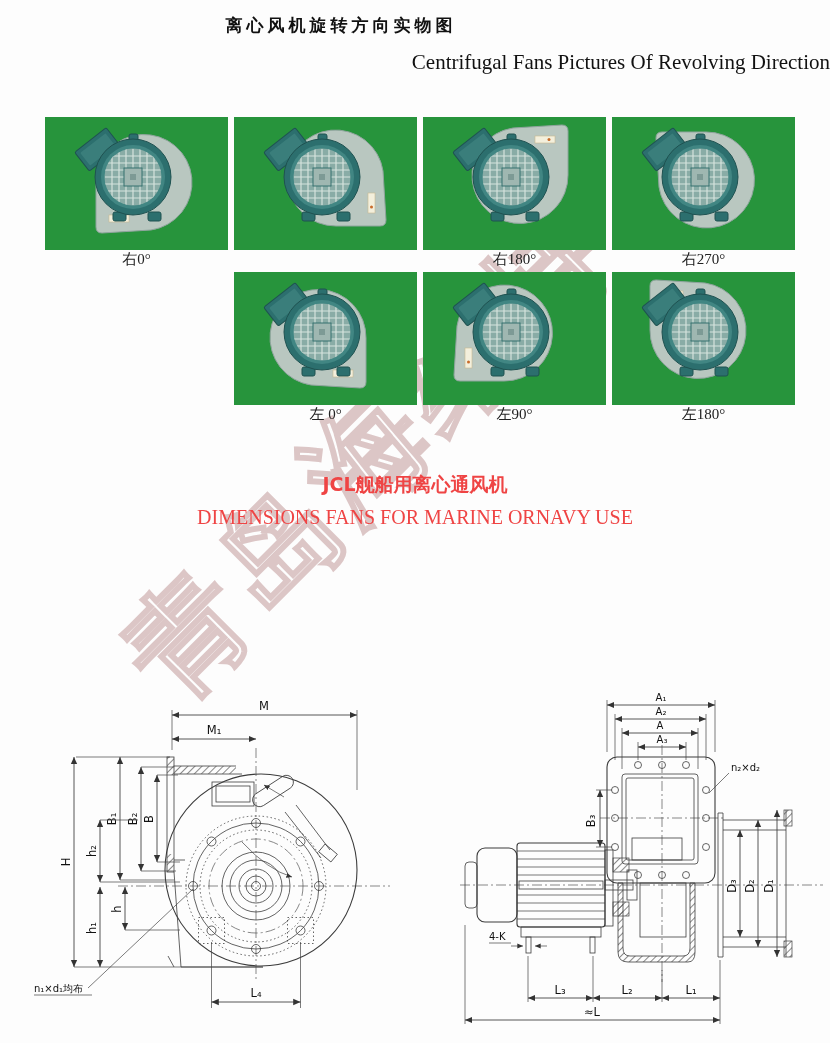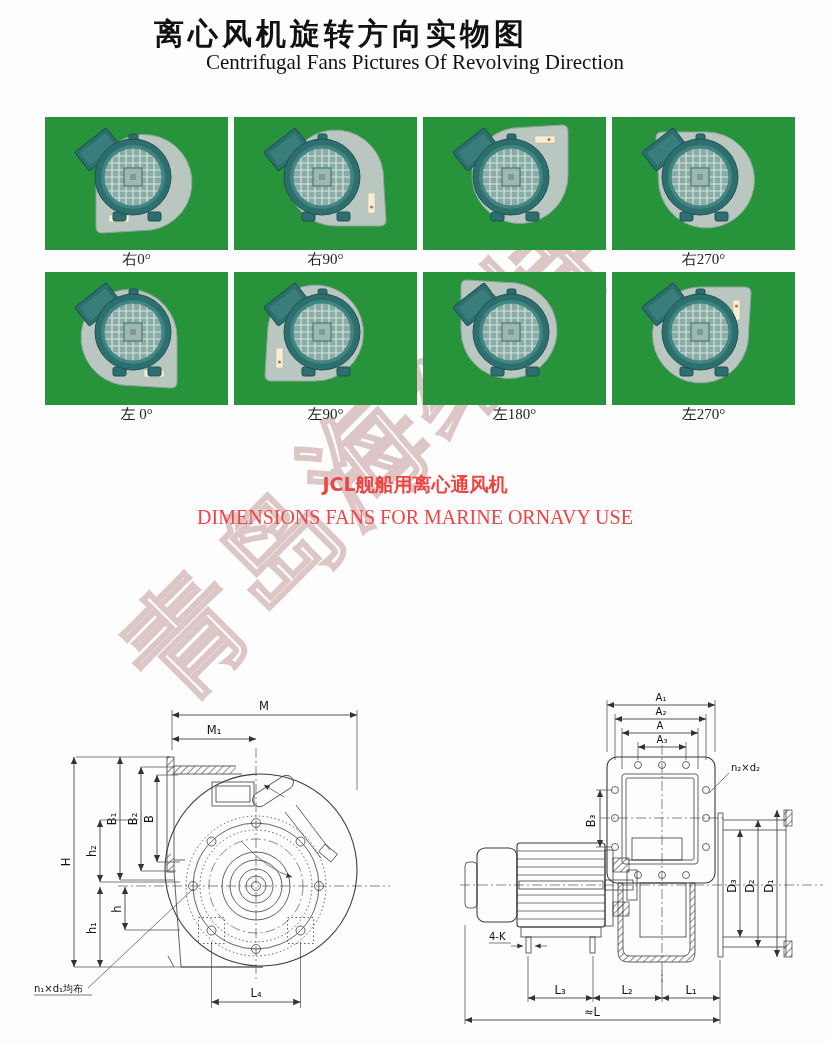--- a/index.html
+++ b/index.html
@@ -1,23 +1,23 @@
 <!DOCTYPE html>
 <html><head>
 <meta charset="utf-8">
 <style>
   html,body{margin:0;padding:0;background:#888;}
   .page{position:relative;width:830px;height:1043px;background:#fdfdfd;margin:0 auto;
         font-family:"Liberation Sans","DejaVu Sans",sans-serif;overflow:hidden;}
   .wm{position:absolute;left:0;top:0;z-index:1;pointer-events:none;}
   .content{position:absolute;left:0;top:0;width:830px;height:1043px;z-index:2;}
   .title-zh{position:absolute;top:14px;left:0;width:682px;text-align:center;
-            font-size:30px;font-weight:bold;letter-spacing:4px;color:#111;
+            font-size:17px;font-weight:bold;letter-spacing:4px;color:#111;
             font-family:"DejaVu Sans",sans-serif;}
-  .title-en{position:absolute;top:50px;left:0;width:830px;text-align:center;
+  .title-en{position:absolute;top:50px;left:0;width:830px;text-align:right;
             font-size:21px;color:#111;font-family:"Liberation Serif","DejaVu Serif",serif;}
   .grid{position:absolute;left:45px;top:117px;width:750px;}
   .prow{display:flex;gap:6px;}
   .pcol{width:183px;}
   .photo{width:183px;height:133px;background:#27943c;overflow:hidden;}
   .plabel{height:22px;text-align:center;font-size:15px;color:#222;
           font-family:"Liberation Serif","DejaVu Serif",serif;padding-top:0;}
   .row2{margin-top:0px;justify-content:flex-end;}
   .sect{position:absolute;top:468px;left:0;width:830px;text-align:center;color:#ef4444;}
   .sect .zh{font-size:19px;font-weight:bold;line-height:33px;font-family:"DejaVu Sans",sans-serif;}
@@ -112,30 +112,30 @@
           <div class="plabel">右0°</div>
         </div>
         <div class="pcol">
           <div class="photo">
             <svg width="183" height="133" viewBox="0 0 183 133">
                 <rect width="183" height="133" fill="#27943c"></rect>
               <use href="#fan-volute" transform="rotate(-90 98 62)"></use>
                 <use href="#fan-motor"></use>
               </svg>
           </div>
-          <div class="plabel">右90°</div>
         </div>
         <div class="pcol">
           <div class="photo">
             <svg width="183" height="133" viewBox="0 0 183 133">
                 <rect width="183" height="133" fill="#27943c"></rect>
               <use href="#fan-volute" transform="rotate(180 98 62)"></use>
                 <use href="#fan-motor"></use>
               </svg>
           </div>
+          <div class="plabel">右180°</div>
         </div>
         <div class="pcol">
           <div class="photo">
             <svg width="183" height="133" viewBox="0 0 183 133">
                 <rect width="183" height="133" fill="#27943c"></rect>
               <use href="#fan-volute" transform="rotate(90 98 62)"></use>
                 <use href="#fan-motor"></use>
               </svg>
           </div>
           <div class="plabel">右270°</div>
@@ -164,30 +164,20 @@
         </div>
         <div class="pcol">
           <div class="photo">
             <svg width="183" height="133" viewBox="0 0 183 133">
                 <rect width="183" height="133" fill="#27943c"></rect>
               <use href="#fan-volute" transform="translate(183,0) scale(-1,1) rotate(180 98 62)"></use>
                 <use href="#fan-motor"></use>
               </svg>
           </div>
           <div class="plabel">左180°</div>
-        </div>
-        <div class="pcol">
-          <div class="photo">
-            <svg width="183" height="133" viewBox="0 0 183 133">
-                <rect width="183" height="133" fill="#27943c"></rect>
-              <use href="#fan-volute" transform="translate(183,0) scale(-1,1) rotate(90 98 62)"></use>
-                <use href="#fan-motor"></use>
-              </svg>
-          </div>
-          <div class="plabel">左270°</div>
         </div>
       </div>
     </div>
 
     <div class="sect">
       <div class="zh">JCL舰船用离心通风机</div>
       <div class="en">DIMENSIONS FANS FOR MARINE ORNAVY USE</div>
     </div>
 
     <svg class="drawL" width="400" height="350" viewBox="0 0 400 350">

